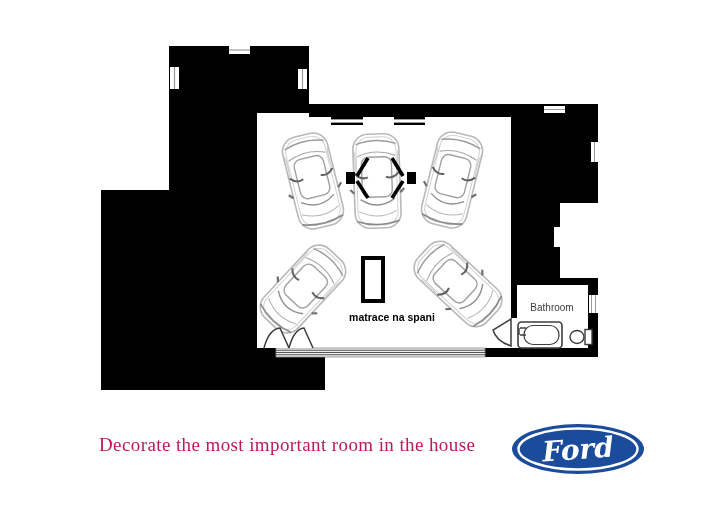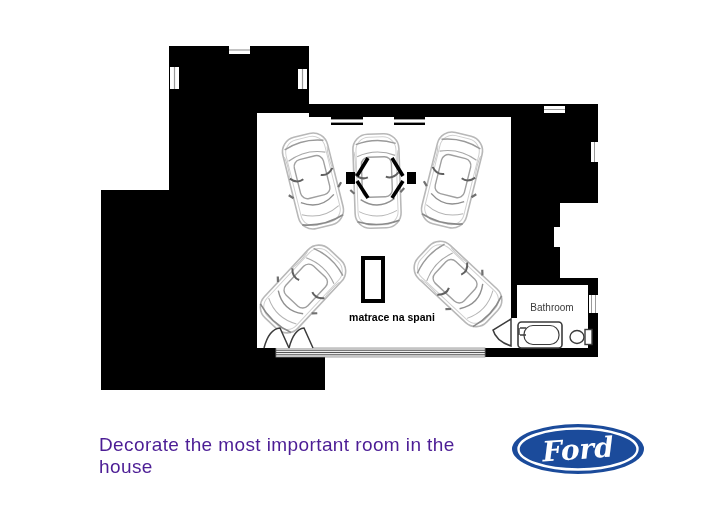--- a/index.html
+++ b/index.html
@@ -3,22 +3,22 @@
 <meta charset="utf-8">
 <style>
   html,body{margin:0;padding:0;background:#ffffff;}
   .stage{
     position:relative;width:720px;height:507px;background:#ffffff;overflow:hidden;
     font-family:"Liberation Sans",sans-serif;
   }
   .plan-svg{position:absolute;left:0;top:0;}
   .tagline{
     position:absolute;left:99px;top:434px;width:400px;
-    font-size:19px;letter-spacing:0.4px;color:#4c1d95;
-    font-family:Liberation Sans, sans-serif;font-weight:400;
+    font-size:19px;letter-spacing:0.4px;color:#be185d;
+    font-family:Liberation Serif, serif;font-weight:400;
   }
   .logo-svg{position:absolute;left:508px;top:421px;}
 </style>
 </head>
 <body>
 
 <div class="stage">
 
   <svg class="plan-svg" width="720" height="415" viewBox="0 0 720 415">
 

